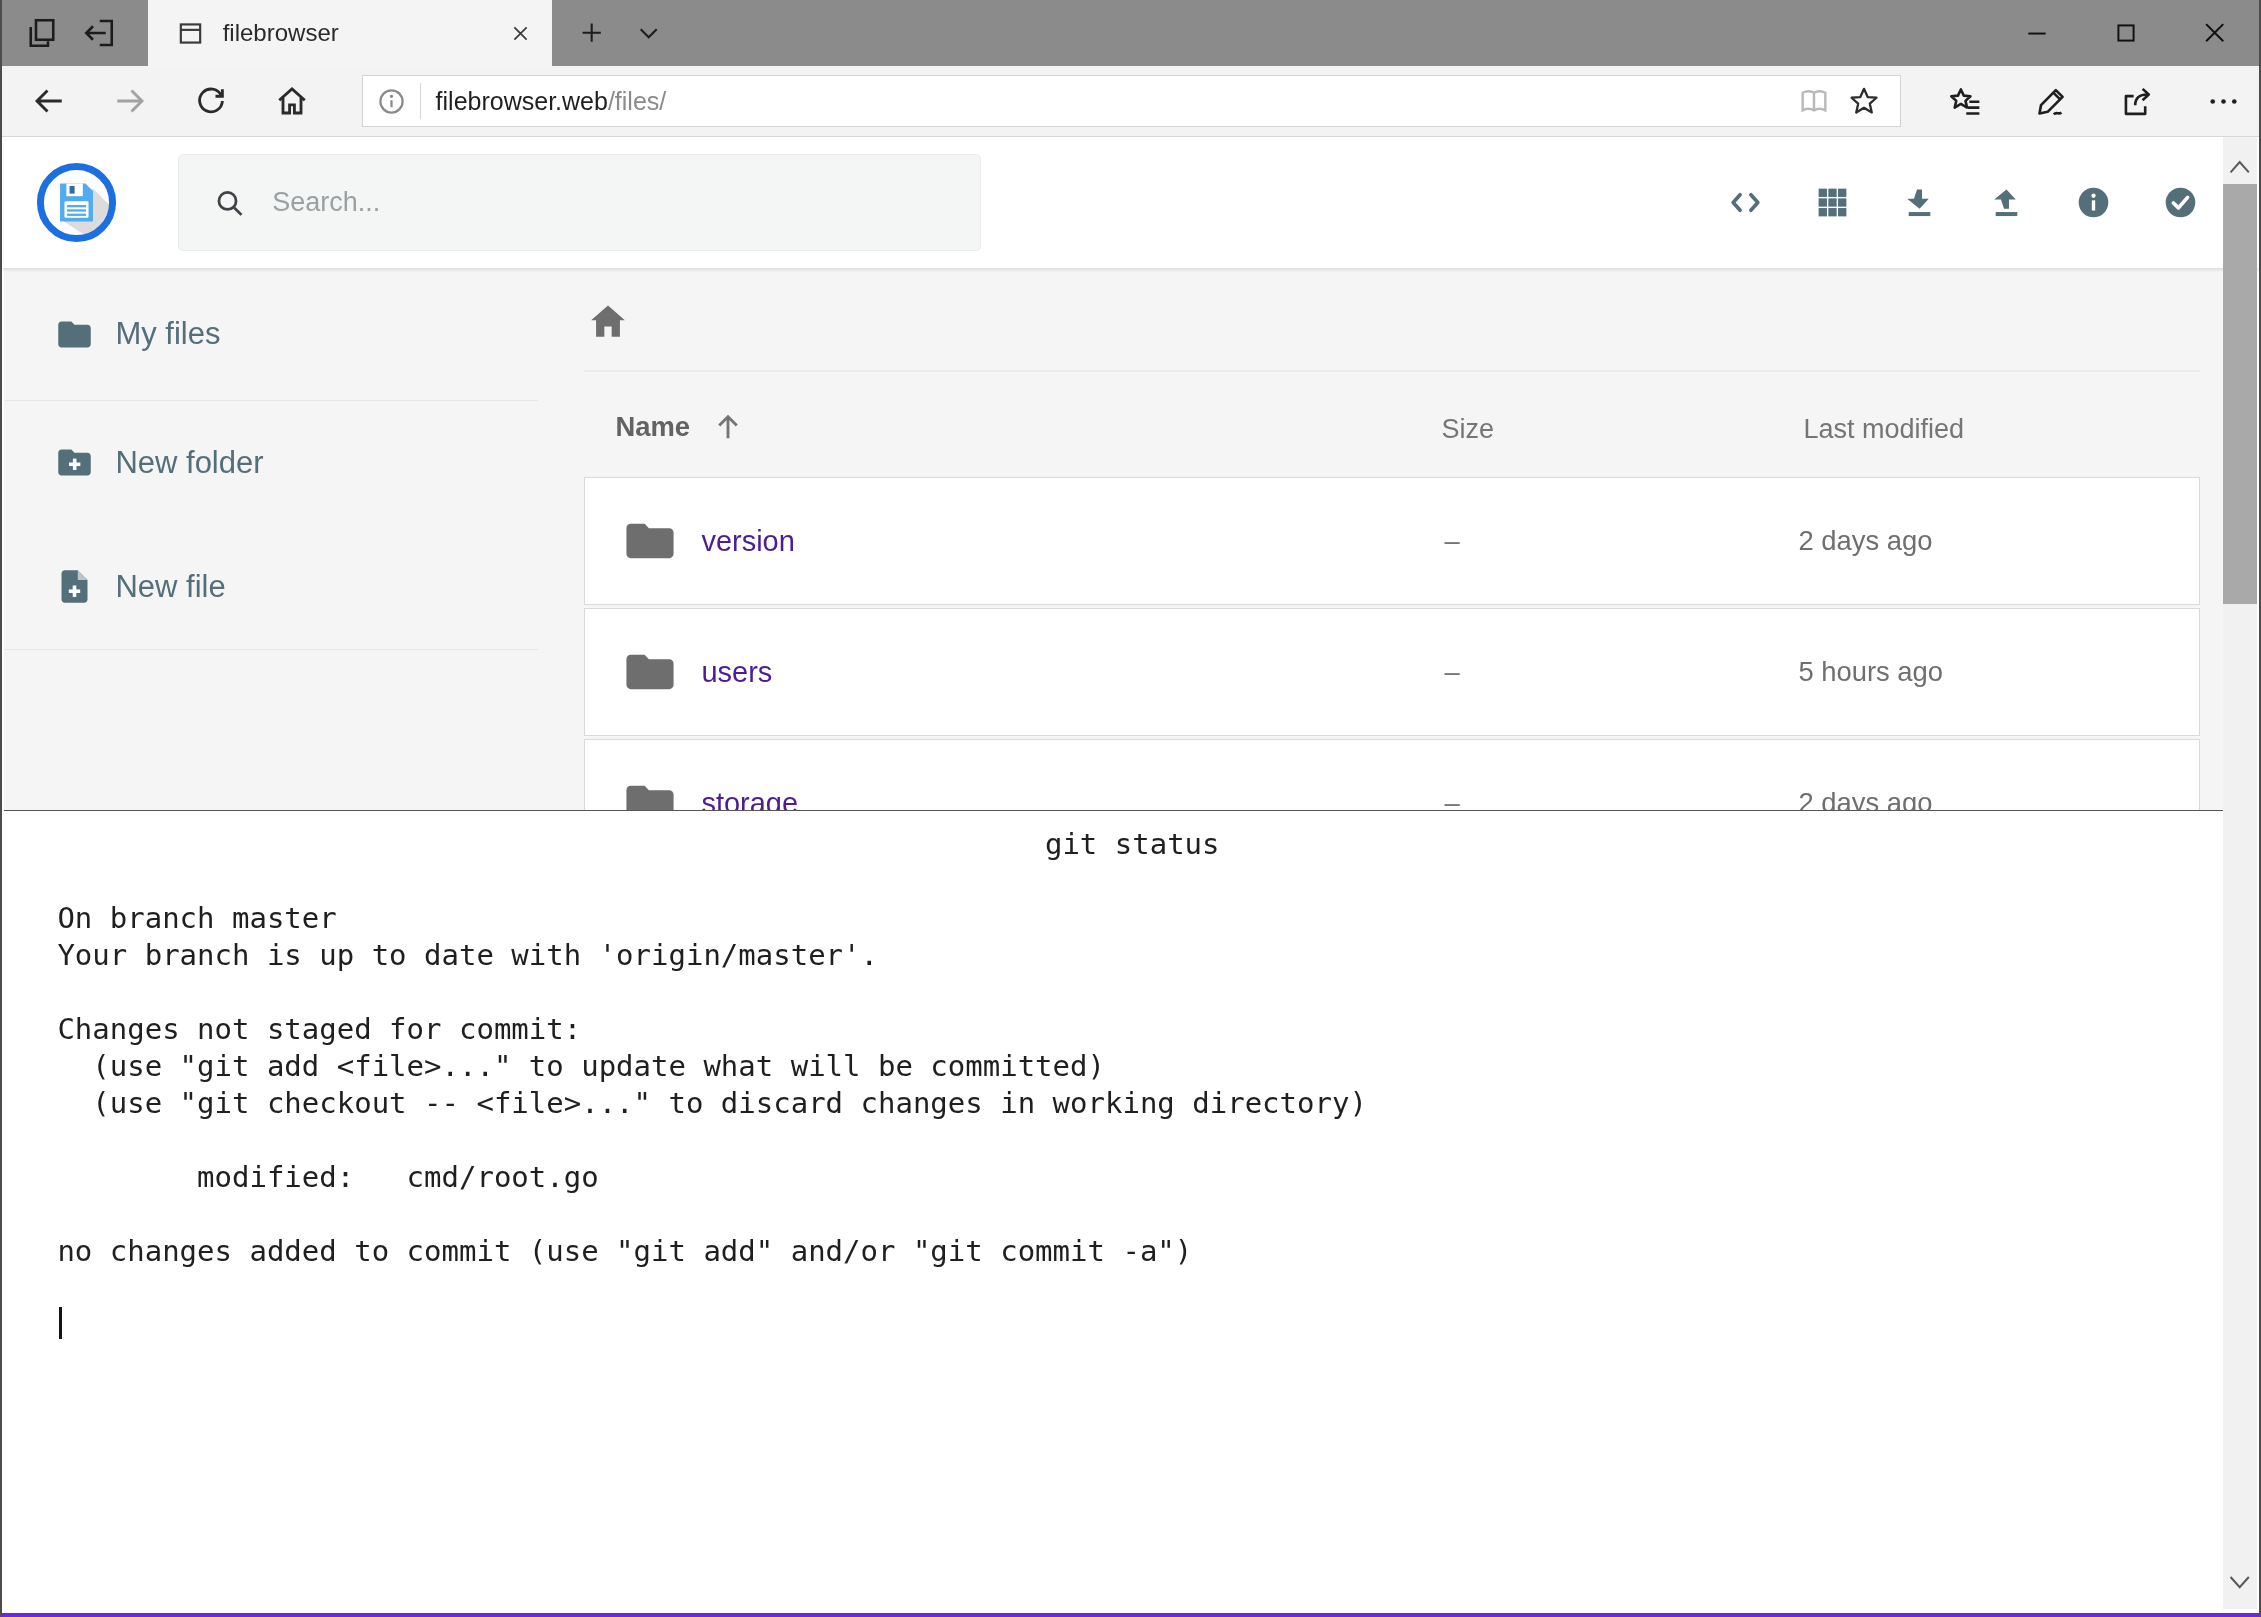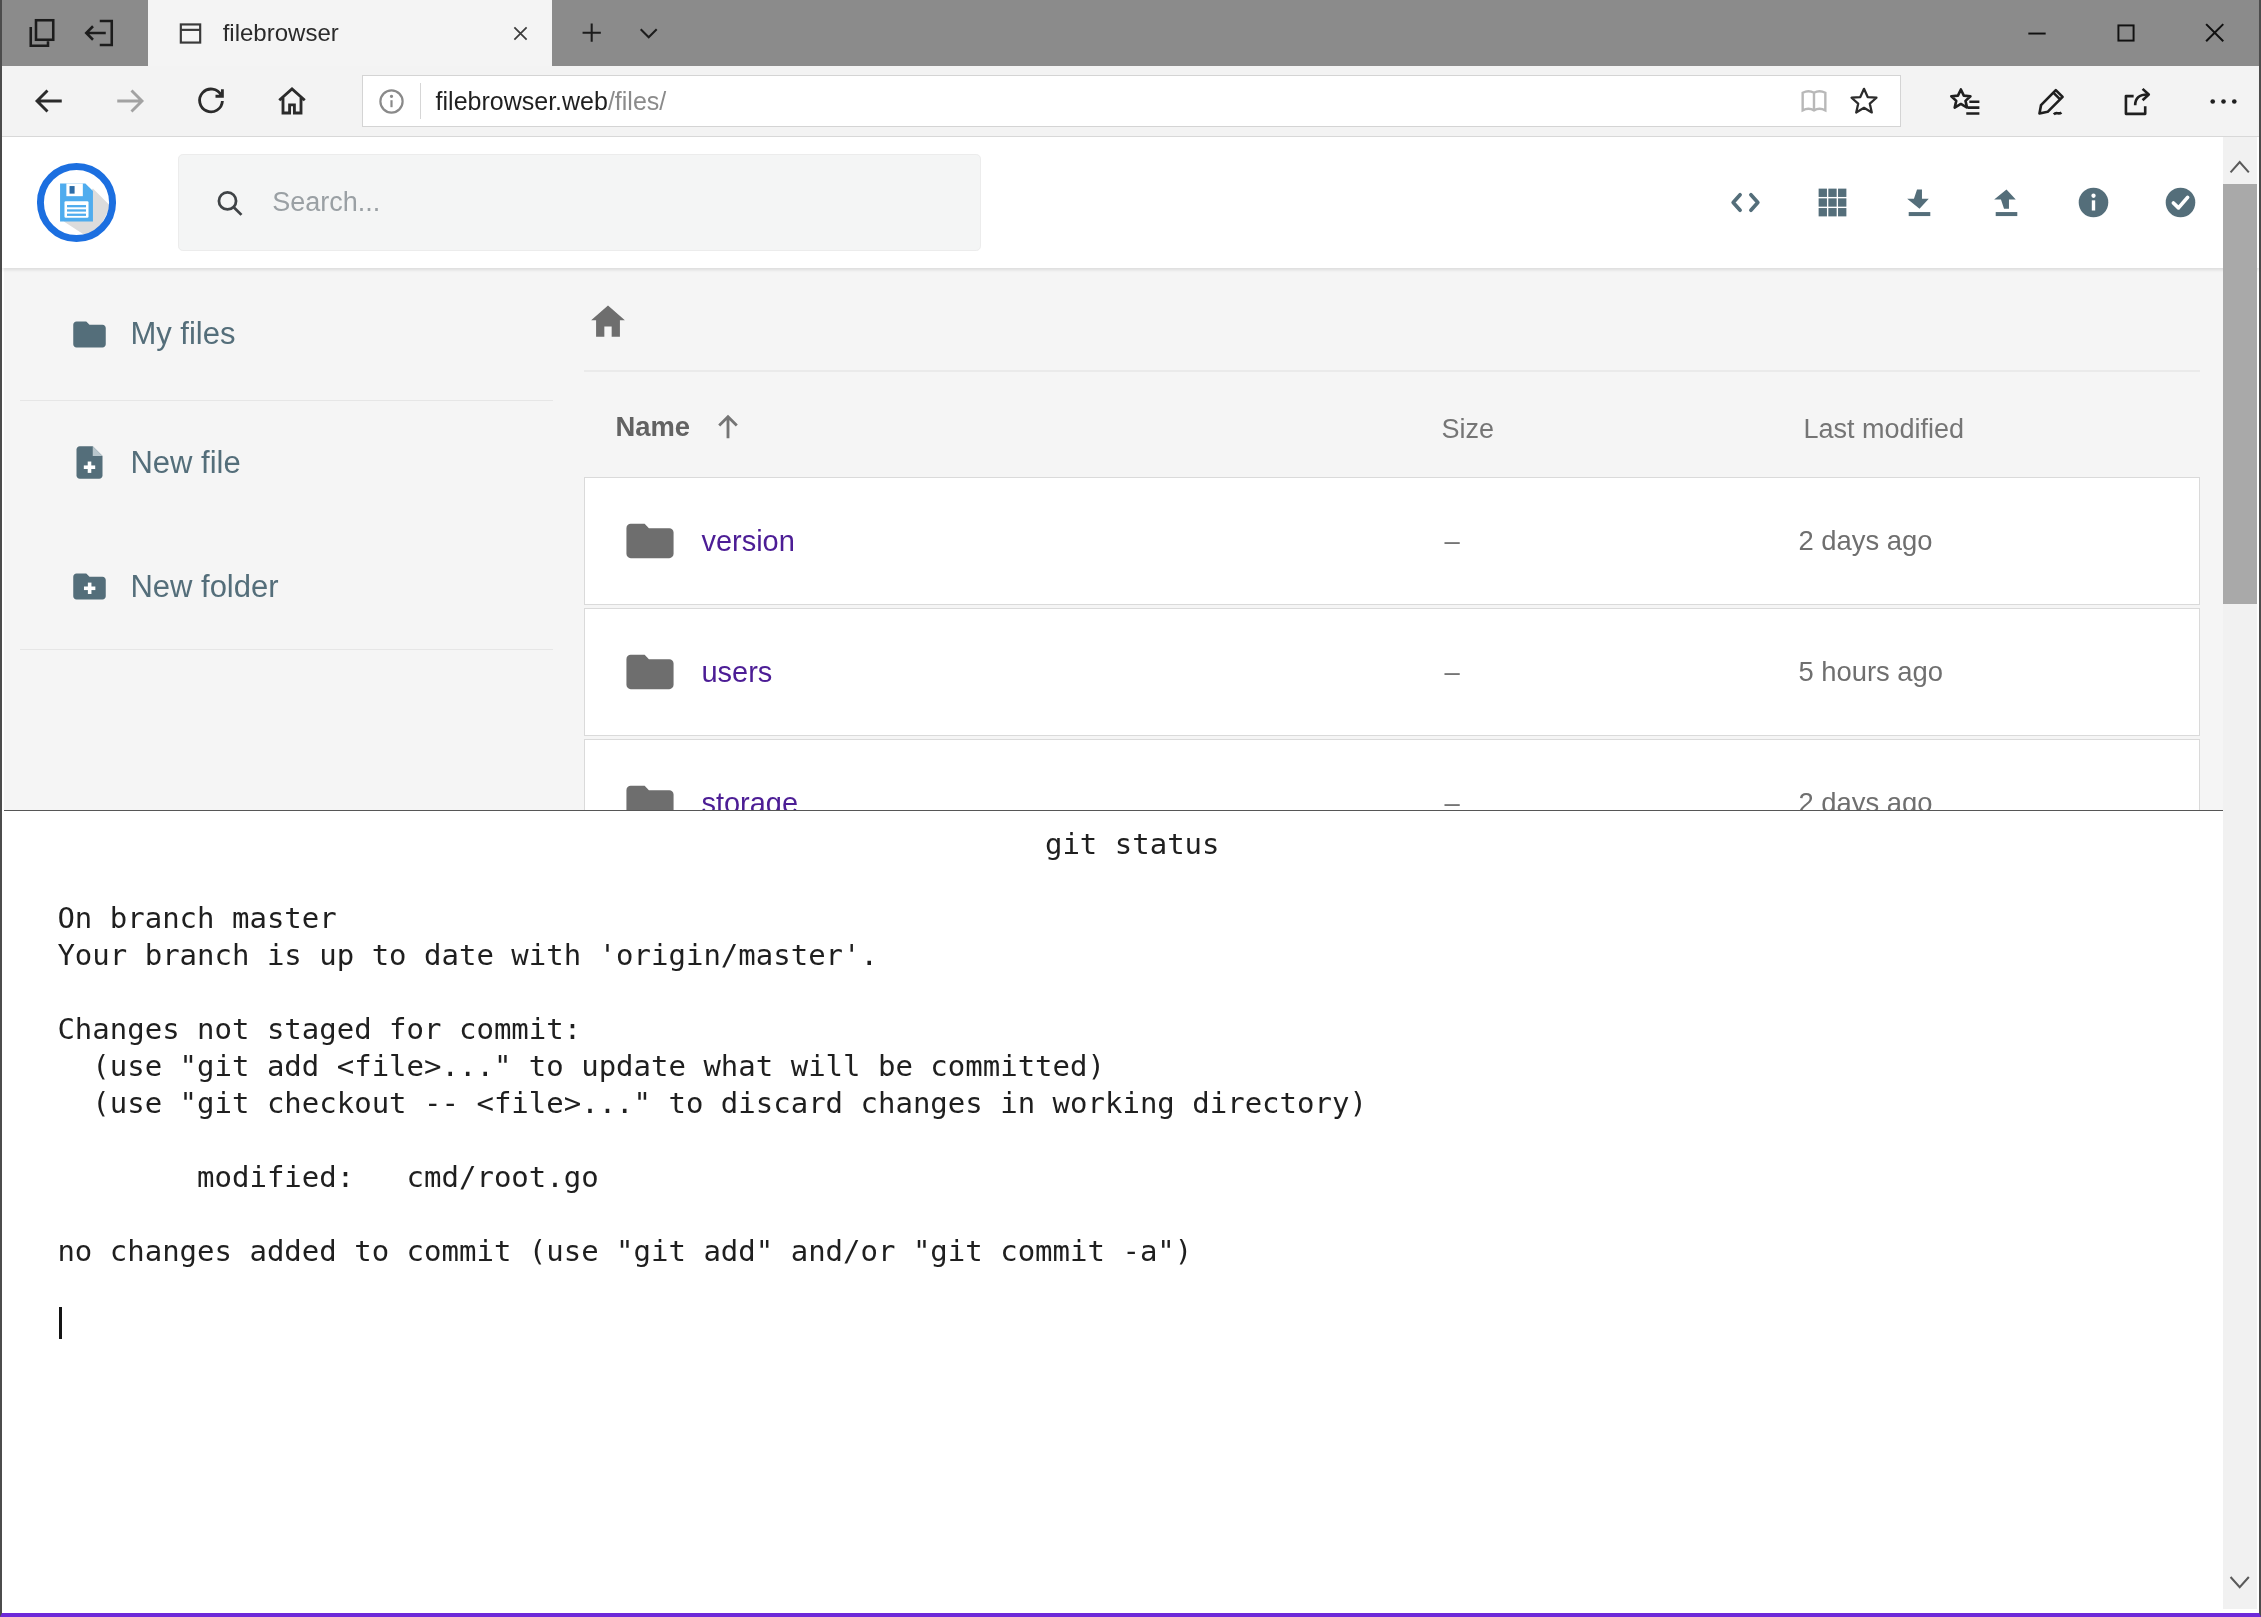--- a/index.html
+++ b/index.html
@@ -41,21 +41,21 @@
   .searchbox { margin-left:36px; width:803px; height:97px; background:#f4f5f5; border:0.8px solid #ececec;
     border-radius:4.8px; display:flex; align-items:center; padding:0 24px 0 34px; }
   .searchbox input { border:none; outline:none; background:transparent; font-size:27px;
     color:#333; width:100%; margin-left:26px; font-family:inherit; }
   .searchbox input::placeholder { color:#9aa0a4; }
   .header-actions { margin-left:auto; display:flex; gap:50px; color:#546e7a; }
   .action-btn { width:37px; height:44px; display:flex; align-items:center; justify-content:center; }
 
   
   .workspace { position:absolute; top:268px; left:2.4px; right:2.4px; bottom:4px; background:#f5f5f5; overflow:hidden; }
-  .sidebar { position:absolute; left:16px; top:0; width:533px; }
+  .sidebar { position:absolute; left:1px; top:0; width:533px; }
   .side-item { display:flex; align-items:center; padding-left:50px; color:#546e7a; }
   .side-item .lbl { font-size:31px; margin-left:21px; }
   .side-item svg { flex:0 0 auto; }
   .h163 { height:132px; } .h154 { height:124px; } .h158 { height:128px; }
   .side-div { height:0.8px; background:#e6e6e6; margin:0; }
 
   .content { position:absolute; left:580px; top:0; width:1616px; }
   .crumb-home { position:absolute; left:1.6px; top:32px; width:44px; height:44px; color:#6e6e6e; }
   .content-div { position:absolute; top:102px; left:0; width:100%; height:1.6px; background:#eaeaea; }
   .listing-header { position:absolute; top:131px; left:0; width:100%; height:58px; }
@@ -304,38 +304,38 @@
     <div class="sidebar">
       <div class="side-item h163">
         <svg width="39" height="39" viewBox="0 0 24 24" fill="#546e7a">
           <path d="M10 4 H4 C2.9 4 2 4.9 2 6 v12 c0 1.1 .9 2 2 2 h16 c1.1 0 2-.9 2-2 V8 c0-1.1-.9-2-2-2 h-8 l-2-2 z"></path>
         </svg>
         <span class="lbl">My files</span>
       </div>
       <div class="side-div"></div>
       <div class="side-item h154">
         <svg width="39" height="39" viewBox="0 0 24 24">
+          <path d="M10 4 H4 C2.9 4 2 4.9 2 6 v12 c0 1.1 .9 2 2 2 h16 c1.1 0 2-.9 2-2 V8 c0-1.1-.9-2-2-2 h-8 l-2-2 z" fill="#546e7a"></path>
+          <g fill="#fff">
+              <rect x="11" y="9.6" width="2.2" height="7"></rect>
+              <rect x="8.6" y="12" width="7" height="2.2"></rect>
+            </g>
+        </svg>
+        <span class="lbl">New folder</span>
+      </div>
+      <div class="side-item h154">
+        <svg width="39" height="39" viewBox="0 0 24 24">
           <path d="M14 2 H6 C4.9 2 4 2.9 4 4 v16 c0 1.1 .9 2 2 2 h12 c1.1 0 2-.9 2-2 V8 l-6-6 z" fill="#546e7a"></path>
           <polygon points="14,2 20,8 14,8" fill="#b9c6cc"></polygon>
           <g fill="#fff">
               <rect x="10.9" y="11.4" width="2.2" height="7"></rect>
               <rect x="8.5" y="13.8" width="7" height="2.2"></rect>
             </g>
         </svg>
         <span class="lbl">New file</span>
-      </div>
-      <div class="side-item h154">
-        <svg width="39" height="39" viewBox="0 0 24 24">
-          <path d="M10 4 H4 C2.9 4 2 4.9 2 6 v12 c0 1.1 .9 2 2 2 h16 c1.1 0 2-.9 2-2 V8 c0-1.1-.9-2-2-2 h-8 l-2-2 z" fill="#546e7a"></path>
-          <g fill="#fff">
-              <rect x="11" y="9.6" width="2.2" height="7"></rect>
-              <rect x="8.6" y="12" width="7" height="2.2"></rect>
-            </g>
-        </svg>
-        <span class="lbl">New folder</span>
       </div>
       <div class="side-div"></div>
     </div>
 
     <div class="content">
       <div class="crumb-home">
         <svg width="44" height="44" viewBox="0 0 24 24" fill="currentColor">
           <path d="M12 3 L2.8 11 h2.7 v9 H10 v-5.6 h4 V20 h4.5 v-9 h2.7 Z"></path>
         </svg>
       </div>

